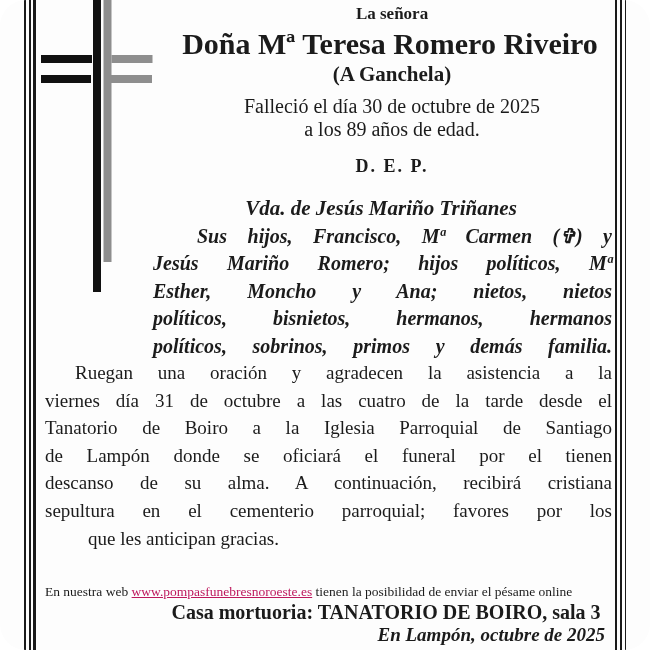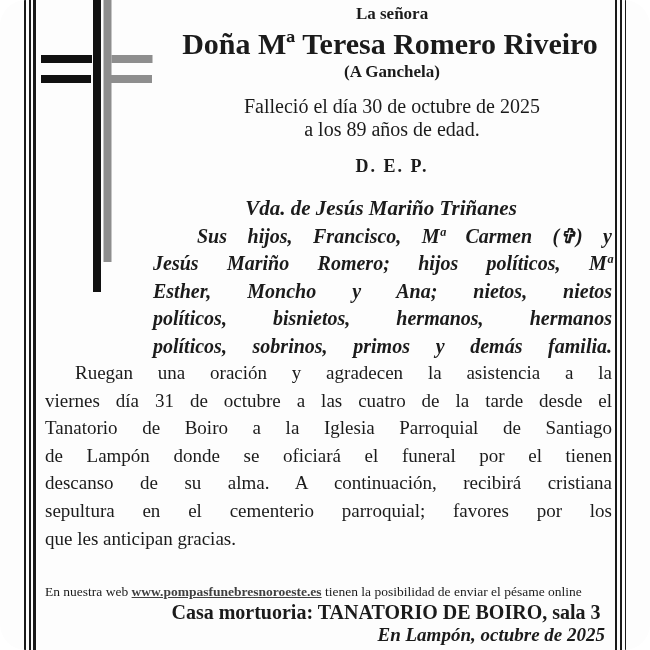--- a/index.html
+++ b/index.html
@@ -22,48 +22,48 @@
   .vl-r1 { left: 614.5px; width: 2.5px; }
   .vl-r2 { left: 620px;   width: 1.5px; }
   .vl-r3 { left: 624.5px; width: 1.5px; }
 
   .cross-wrap { position: absolute; left: 38px; top: 0; width: 120px; height: 300px; }
 
   .centered-block { position: absolute; text-align: center; }
 
   .pre-title   { top: 4px;   left: 170px; right: 36px; font-size: 17px; font-weight: bold; }
   .deceased    { top: 27px;  left: 160px; right: 30px; font-size: 30px; font-weight: bold; }
-  .alias       { top: 62px;  left: 170px; right: 36px; font-size: 17px; font-weight: bold; }
+  .alias       { top: 62px;  left: 170px; right: 36px; font-size: 21px; font-weight: bold; }
   .death-1     { top: 95px;  left: 170px; right: 36px; font-size: 20px; }
   .death-2     { top: 118px; left: 170px; right: 36px; font-size: 20px; }
   .dep         { top: 156px; left: 170px; right: 36px; font-size: 18px; font-weight: bold; letter-spacing: 2px; }
   .widow       { top: 196px; left: 150px; right: 38px; font-size: 21px; font-weight: bold; font-style: italic; }
 
   .family-block {
     position: absolute; top: 223px; left: 153px; right: 38px;
     font-size: 20px; font-weight: bold; font-style: italic;
     line-height: 27.4px;
   }
   .family-block > div { text-align: justify; text-align-last: justify; }
   .family-block > div.first-line { text-indent: 44px; }
 
   .announcement-block {
     position: absolute; top: 359px; left: 45px; right: 38px;
     font-size: 19px; line-height: 27.6px;
   }
   .announcement-block > div { text-align: justify; text-align-last: justify; }
   .announcement-block > div.first-line { text-indent: 30px; }
-  .announcement-block > div.last-line  { text-align-last: left; }
+  .announcement-block > div.last-line  { text-align-last: left; margin-left: 43px; }
   .announcement-block b { font-weight: normal; }
 
   .web-line {
     position: absolute; top: 584px; left: 45px; right: 38px;
     font-size: 13.5px; text-align: left;
   }
-  .web-line a { color: #404040; font-weight: bold; text-decoration: underline; cursor: pointer; }
+  .web-line a { color: #be185d; font-weight: normal; text-decoration: underline; cursor: pointer; }
 
   .mortuary   { top: 601px; left: 160px; right: 38px; font-size: 20px; font-weight: bold; }
   .place-date {
     position: absolute; top: 624px; left: 300px; right: 45px;
     font-size: 19px; font-weight: bold; font-style: italic; text-align: right;
   }
 
   .qr-partial { position: absolute; left: 55px; bottom: 0; width: 74px; height: 7px; }
 </style>
 </head>

